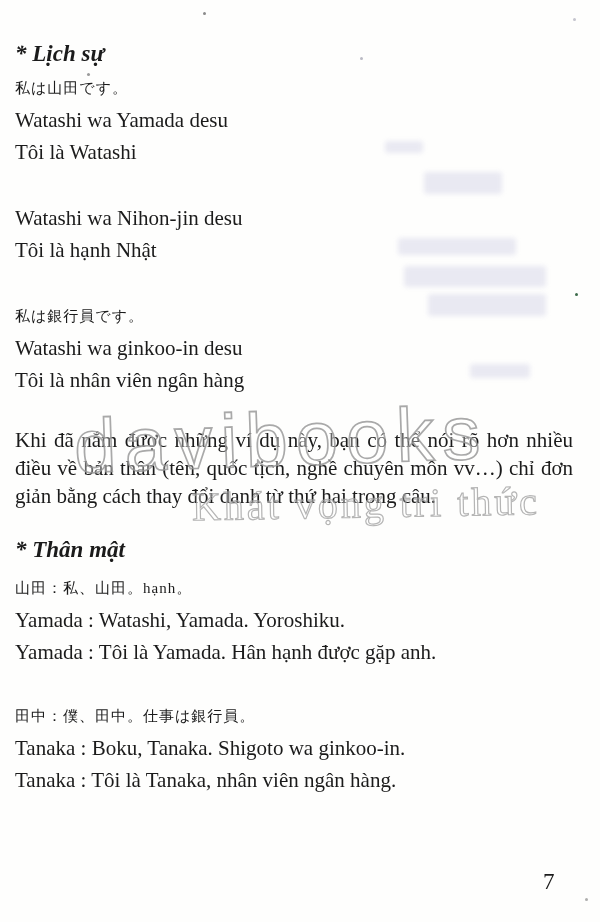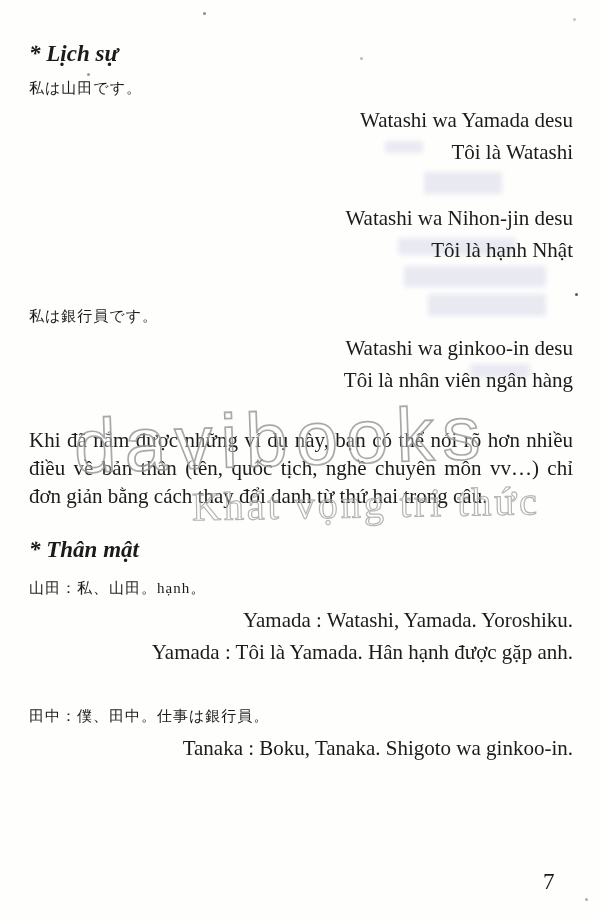--- a/index.html
+++ b/index.html
@@ -10,34 +10,34 @@
     background: #fefefd;
     overflow: hidden;
     font-family: "Liberation Serif", serif;
     color: #1b1b1b;
   }
 
   
   .content {
     position: absolute;
     inset: 0;
-    padding: 42px 27px 0 29px;
+    padding: 42px 27px 0 15px;
     z-index: 1;
   }
   .heading {
     font-size: 23px;
     line-height: 24px;
     font-weight: bold;
     font-style: italic;
     margin: 0 0 6px 0;
   }
   .heading.second { margin-top: 28px; margin-bottom: 10px; }
   p { margin: 0; }
   .jp    { font-size: 15px; line-height: 32px; letter-spacing: 1px; }
-  .latin { font-size: 21px; line-height: 32px; text-align: right; }
+  .latin { font-size: 21px; line-height: 32px; }
   .group { margin-bottom: 34px; }
   .group.last { margin-bottom: 0; }
   .dialog { margin-bottom: 32px; }
   .note {
     font-size: 21px;
     line-height: 28px;
     text-align: justify;
     margin: 30px 0 0 0;
   }
 
@@ -138,20 +138,21 @@
 
     <div class="dialog">
       <p class="jp">山田：私、山田。hạnh。</p>
       <p class="latin">Yamada : Watashi, Yamada. Yoroshiku.</p>
       <p class="latin">Yamada : Tôi là Yamada. Hân hạnh được gặp anh.</p>
     </div>
 
     <div class="dialog">
       <p class="jp">田中：僕、田中。仕事は銀行員。</p>
       <p class="latin">Tanaka : Boku, Tanaka. Shigoto wa ginkoo-in.</p>
+      <p class="latin">Tanaka : Tôi là Tanaka, nhân viên ngân hàng.</p>
     </div>
 
   </div>
 
   <svg class="wm wm-1" width="505" height="95">
     <text x="2" y="70">davibooks</text>
   </svg>
   <svg class="wm wm-2" width="390" height="58">
     <text x="2" y="40">Khát vọng tri thức</text>
   </svg>

